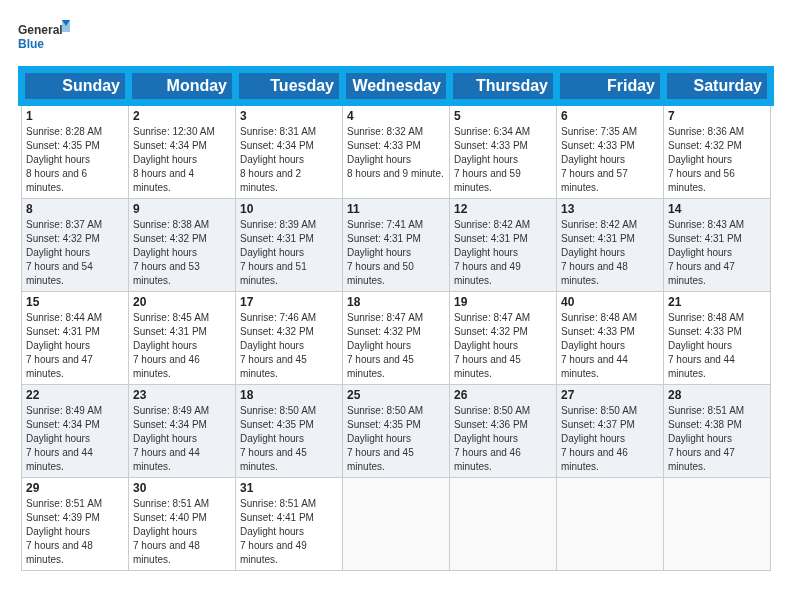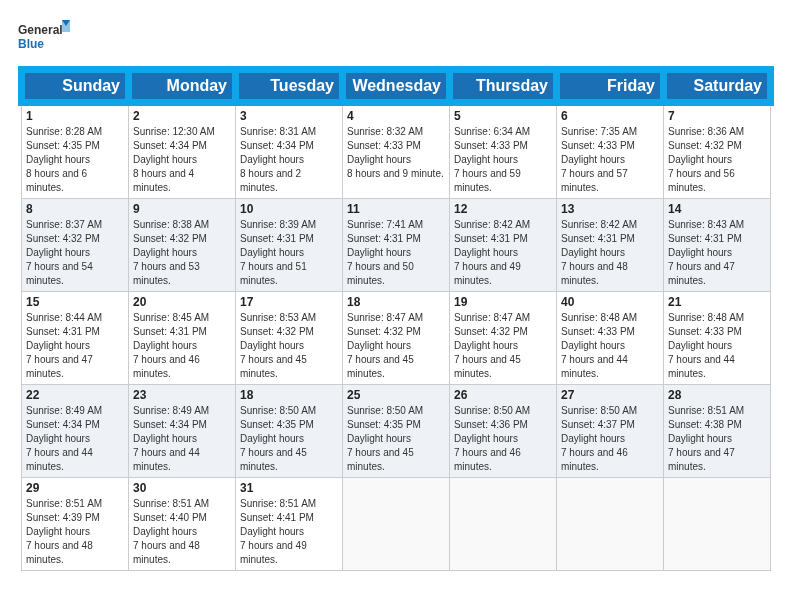--- a/index.html
+++ b/index.html
@@ -263,21 +263,21 @@
         <div class="day-detail">
           <span>Sunrise: </span><span>8:45 AM</span><br>
           <span>Sunset: </span><span>4:31 PM</span><br>
           <span>Daylight hours</span><br>
           <span>7 hours and 46 minutes.</span>
         </div>
       </td>
           <td>
         <span class="day-num">17</span>
         <div class="day-detail">
-          <span>Sunrise: </span><span>8:53 AM</span><br>
+          <span>Sunrise: </span><span>7:46 AM</span><br>
           <span>Sunset: </span><span>4:32 PM</span><br>
           <span>Daylight hours</span><br>
           <span>7 hours and 45 minutes.</span>
         </div>
       </td>
           <td>
         <span class="day-num">18</span>
         <div class="day-detail">
           <span>Sunrise: </span><span>8:47 AM</span><br>
           <span>Sunset: </span><span>4:32 PM</span><br>

